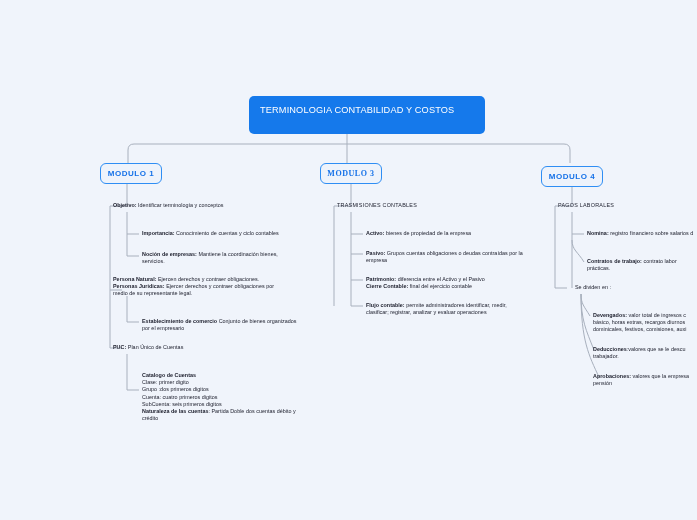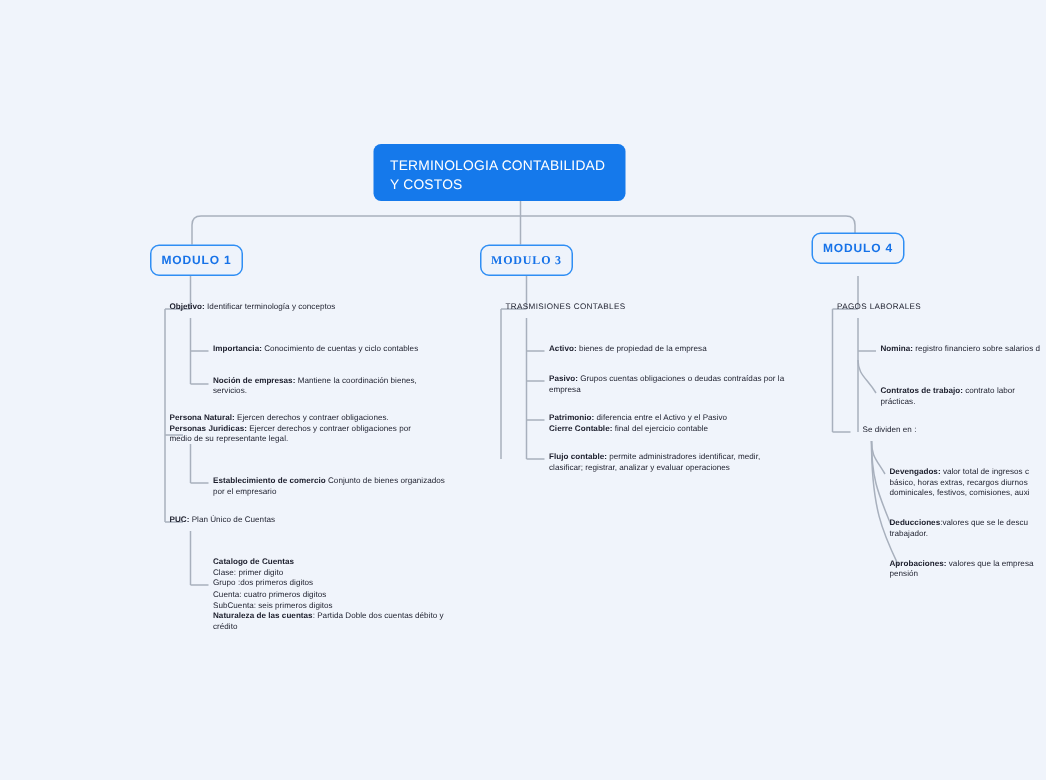--- a/index.html
+++ b/index.html
@@ -24,21 +24,21 @@
     position: absolute;
     left: 0; top: 0;
     width: 697px;
     height: 520px;
     pointer-events: none;
   }
   .root-node {
     position: absolute;
     left: 249px;
     top: 96px;
-    width: 168px;
+    width: 236px;
     height: 38px;
     background: #1579eb;
     border-radius: 5px;
     box-sizing: border-box;
     padding: 8px 11px;
     color: #ffffff;
     font-size: 9.2px;
     line-height: 12.5px;
     letter-spacing: 0.15px;
     font-weight: 400;
@@ -53,21 +53,21 @@
     font-weight: bold;
     letter-spacing: 0.55px;
     display: flex;
     align-items: center;
     justify-content: center;
     box-sizing: border-box;
     height: 21px;
   }
   #mod1 { left: 100px;  top: 163px; width: 62px; }
   #mod3 { left: 320px; top: 163px; width: 62px; font-family: Liberation Serif, serif; }
-  #mod4 { left: 541px; top: 155px; width: 62px; }
+  #mod4 { left: 541px; top: 166px; width: 62px; }
 
   .leaf {
     position: absolute;
     font-size: 5.4px;
     line-height: 7.2px;
     color: #1b1d2b;
     letter-spacing: 0.02px;
   }
   .leaf b { font-weight: bold; }
   .leaf .plain { font-weight: normal; }

